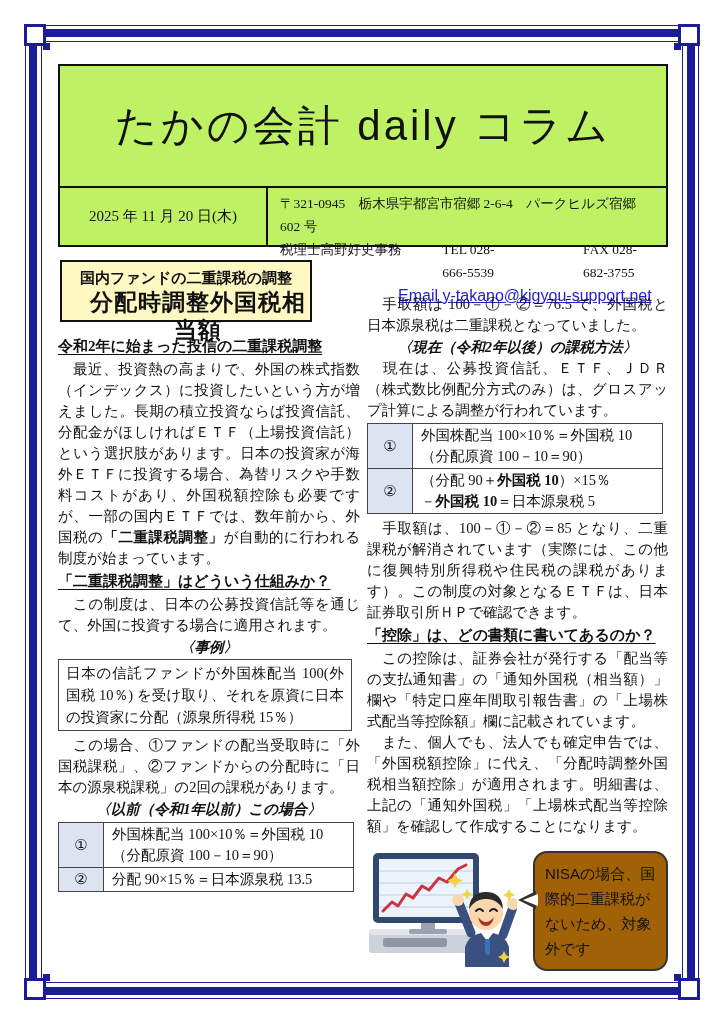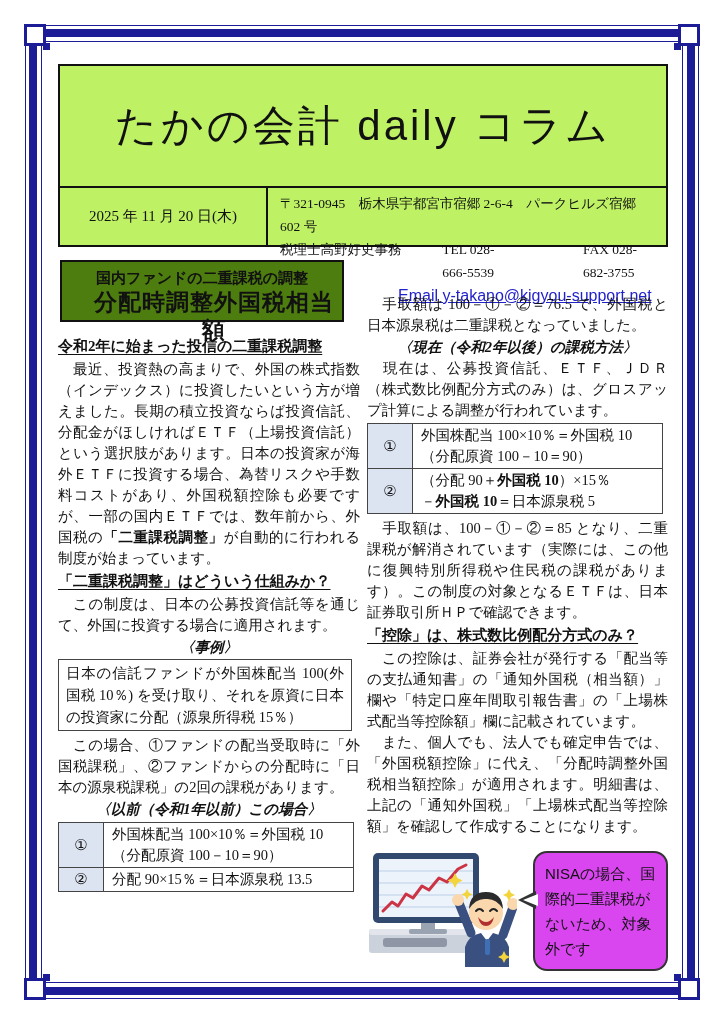--- a/index.html
+++ b/index.html
@@ -40,22 +40,22 @@
   .addr-office{width:190px;}
   .addr-email{color:#2222cc;text-decoration:underline;margin-left:118px;font-family:"Liberation Sans","DejaVu Sans",sans-serif;font-size:16px;}
 
   
   .col{position:absolute;top:258px;width:302px;font-size:14.5px;line-height:21px;text-align:justify;}
   .col-left{left:58px;}
   .col-right{left:367px;width:301px;margin-top:36px;}
   p{margin:0;}
 
   .topic-box{
-    margin:2px 0 13px 2px;width:284px;box-sizing:border-box;height:62px;
-    background:#4d7c0f;border:2.5px solid #111;text-align:center;
+    margin:2px 0 13px 2px;width:252px;box-sizing:border-box;height:62px;
+    background:#fef9c3;border:2.5px solid #111;text-align:center;
     font-family:"Liberation Sans","DejaVu Sans",sans-serif;padding-top:6px;
   }
   .topic-line1{font-size:15px;font-weight:bold;line-height:20px;}
   .topic-line2{font-size:23px;font-weight:bold;line-height:28px;letter-spacing:1px;margin-left:24px;}
 
   .uhead{
     font-weight:bold;font-size:15px;line-height:22px;margin:1px 0 2px 0;
     text-decoration:underline;text-underline-offset:3px;text-align:left;
   }
   .label-bold{font-weight:bold;font-size:14.5px;line-height:22px;text-align:center;font-style:italic;}
@@ -71,21 +71,21 @@
   td.num{
     width:28px;text-align:center;background:#dce4f1;font-size:15px;
   }
   .boldseg{font-weight:bold;}
 
   
   .bottom-row{display:flex;margin-top:8px;align-items:flex-start;}
   .illust{width:150px;height:122px;flex:0 0 auto;}
   .bubble{
     position:relative;margin-left:16px;margin-top:6px;width:164px;
-    border:2px solid #333;border-radius:14px;background:#d946ef;
+    border:2px solid #333;border-radius:14px;background:#a16207;
     padding:8px 10px;font-family:"Liberation Sans","DejaVu Sans",sans-serif;
     font-size:15px;line-height:25px;text-align:left;
   }
   .bubble::before{
     content:'';position:absolute;left:-17px;top:38px;
     border-top:9px solid transparent;border-bottom:9px solid transparent;
     border-right:18px solid #333;
   }
   .bubble::after{
     content:'';position:absolute;left:-12px;top:41px;
@@ -177,21 +177,21 @@
         <td>
           <div><span>（分配 90＋</span><span class="boldseg">外国税 10</span><span>）×15％</span></div>
           <div><span>－</span><span class="boldseg">外国税 10</span><span>＝日本源泉税 5</span></div>
         </td>
       </tr>
     </tbody>
       </table>
 
     <p>　手取額は、100－①－②＝85 となり、二重課税が解消されています（実際には、この他に復興特別所得税や住民税の課税があります）。この制度の対象となるＥＴＦは、日本証券取引所ＨＰで確認できます。</p>
 
-    <div class="uhead">「控除」は、株式数比例配分方式のみ？</div>
+    <div class="uhead">「控除」は、どの書類に書いてあるのか？</div>
     <p>　この控除は、証券会社が発行する「配当等の支払通知書」の「通知外国税（相当額）」欄や「特定口座年間取引報告書」の「上場株式配当等控除額」欄に記載されています。</p>
     <p>　また、個人でも、法人でも確定申告では、「外国税額控除」に代え、「分配時調整外国税相当額控除」が適用されます。明細書は、上記の「通知外国税」「上場株式配当等控除額」を確認して作成することになります。</p>
 
     <div class="bottom-row">
       <svg class="illust" viewBox="0 0 150 122">
 
         <rect x="2" y="84" width="102" height="24" rx="3" fill="#ccd2db"></rect>
         <rect x="2" y="84" width="102" height="6" rx="3" fill="#e2e6ec"></rect>
         <rect x="16" y="93" width="64" height="9" rx="3" fill="#8f97a6"></rect>
 

